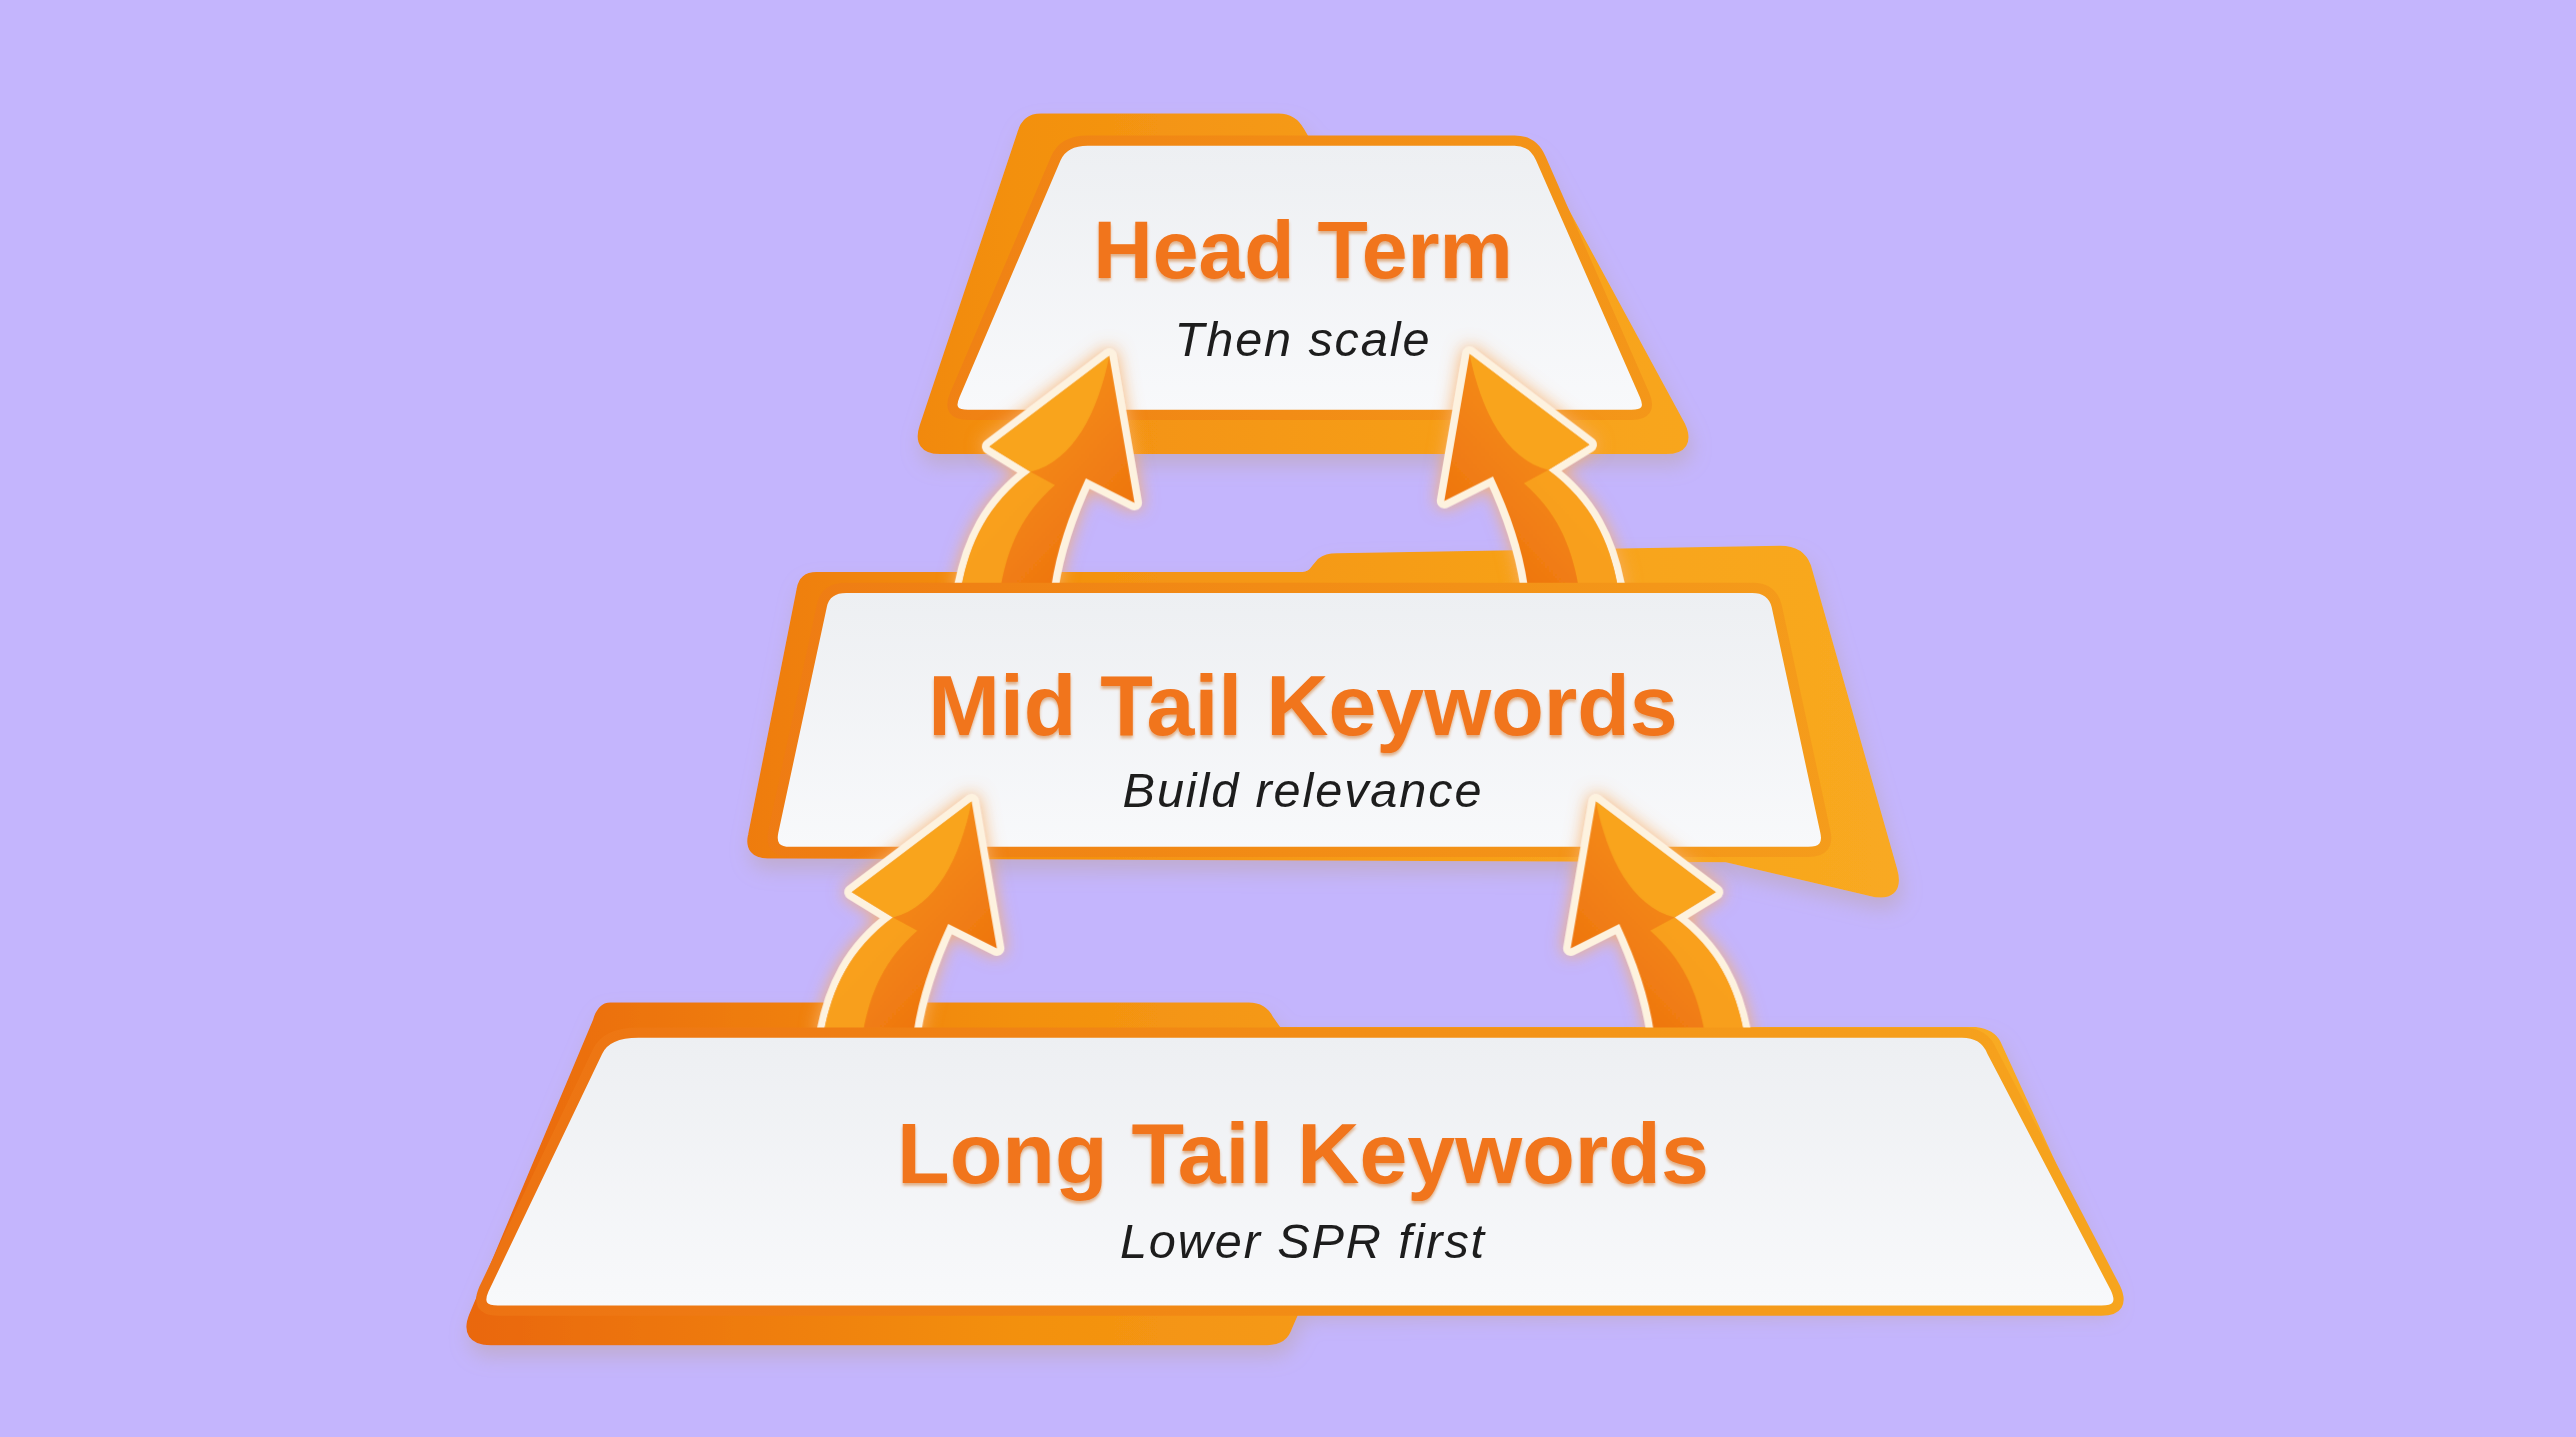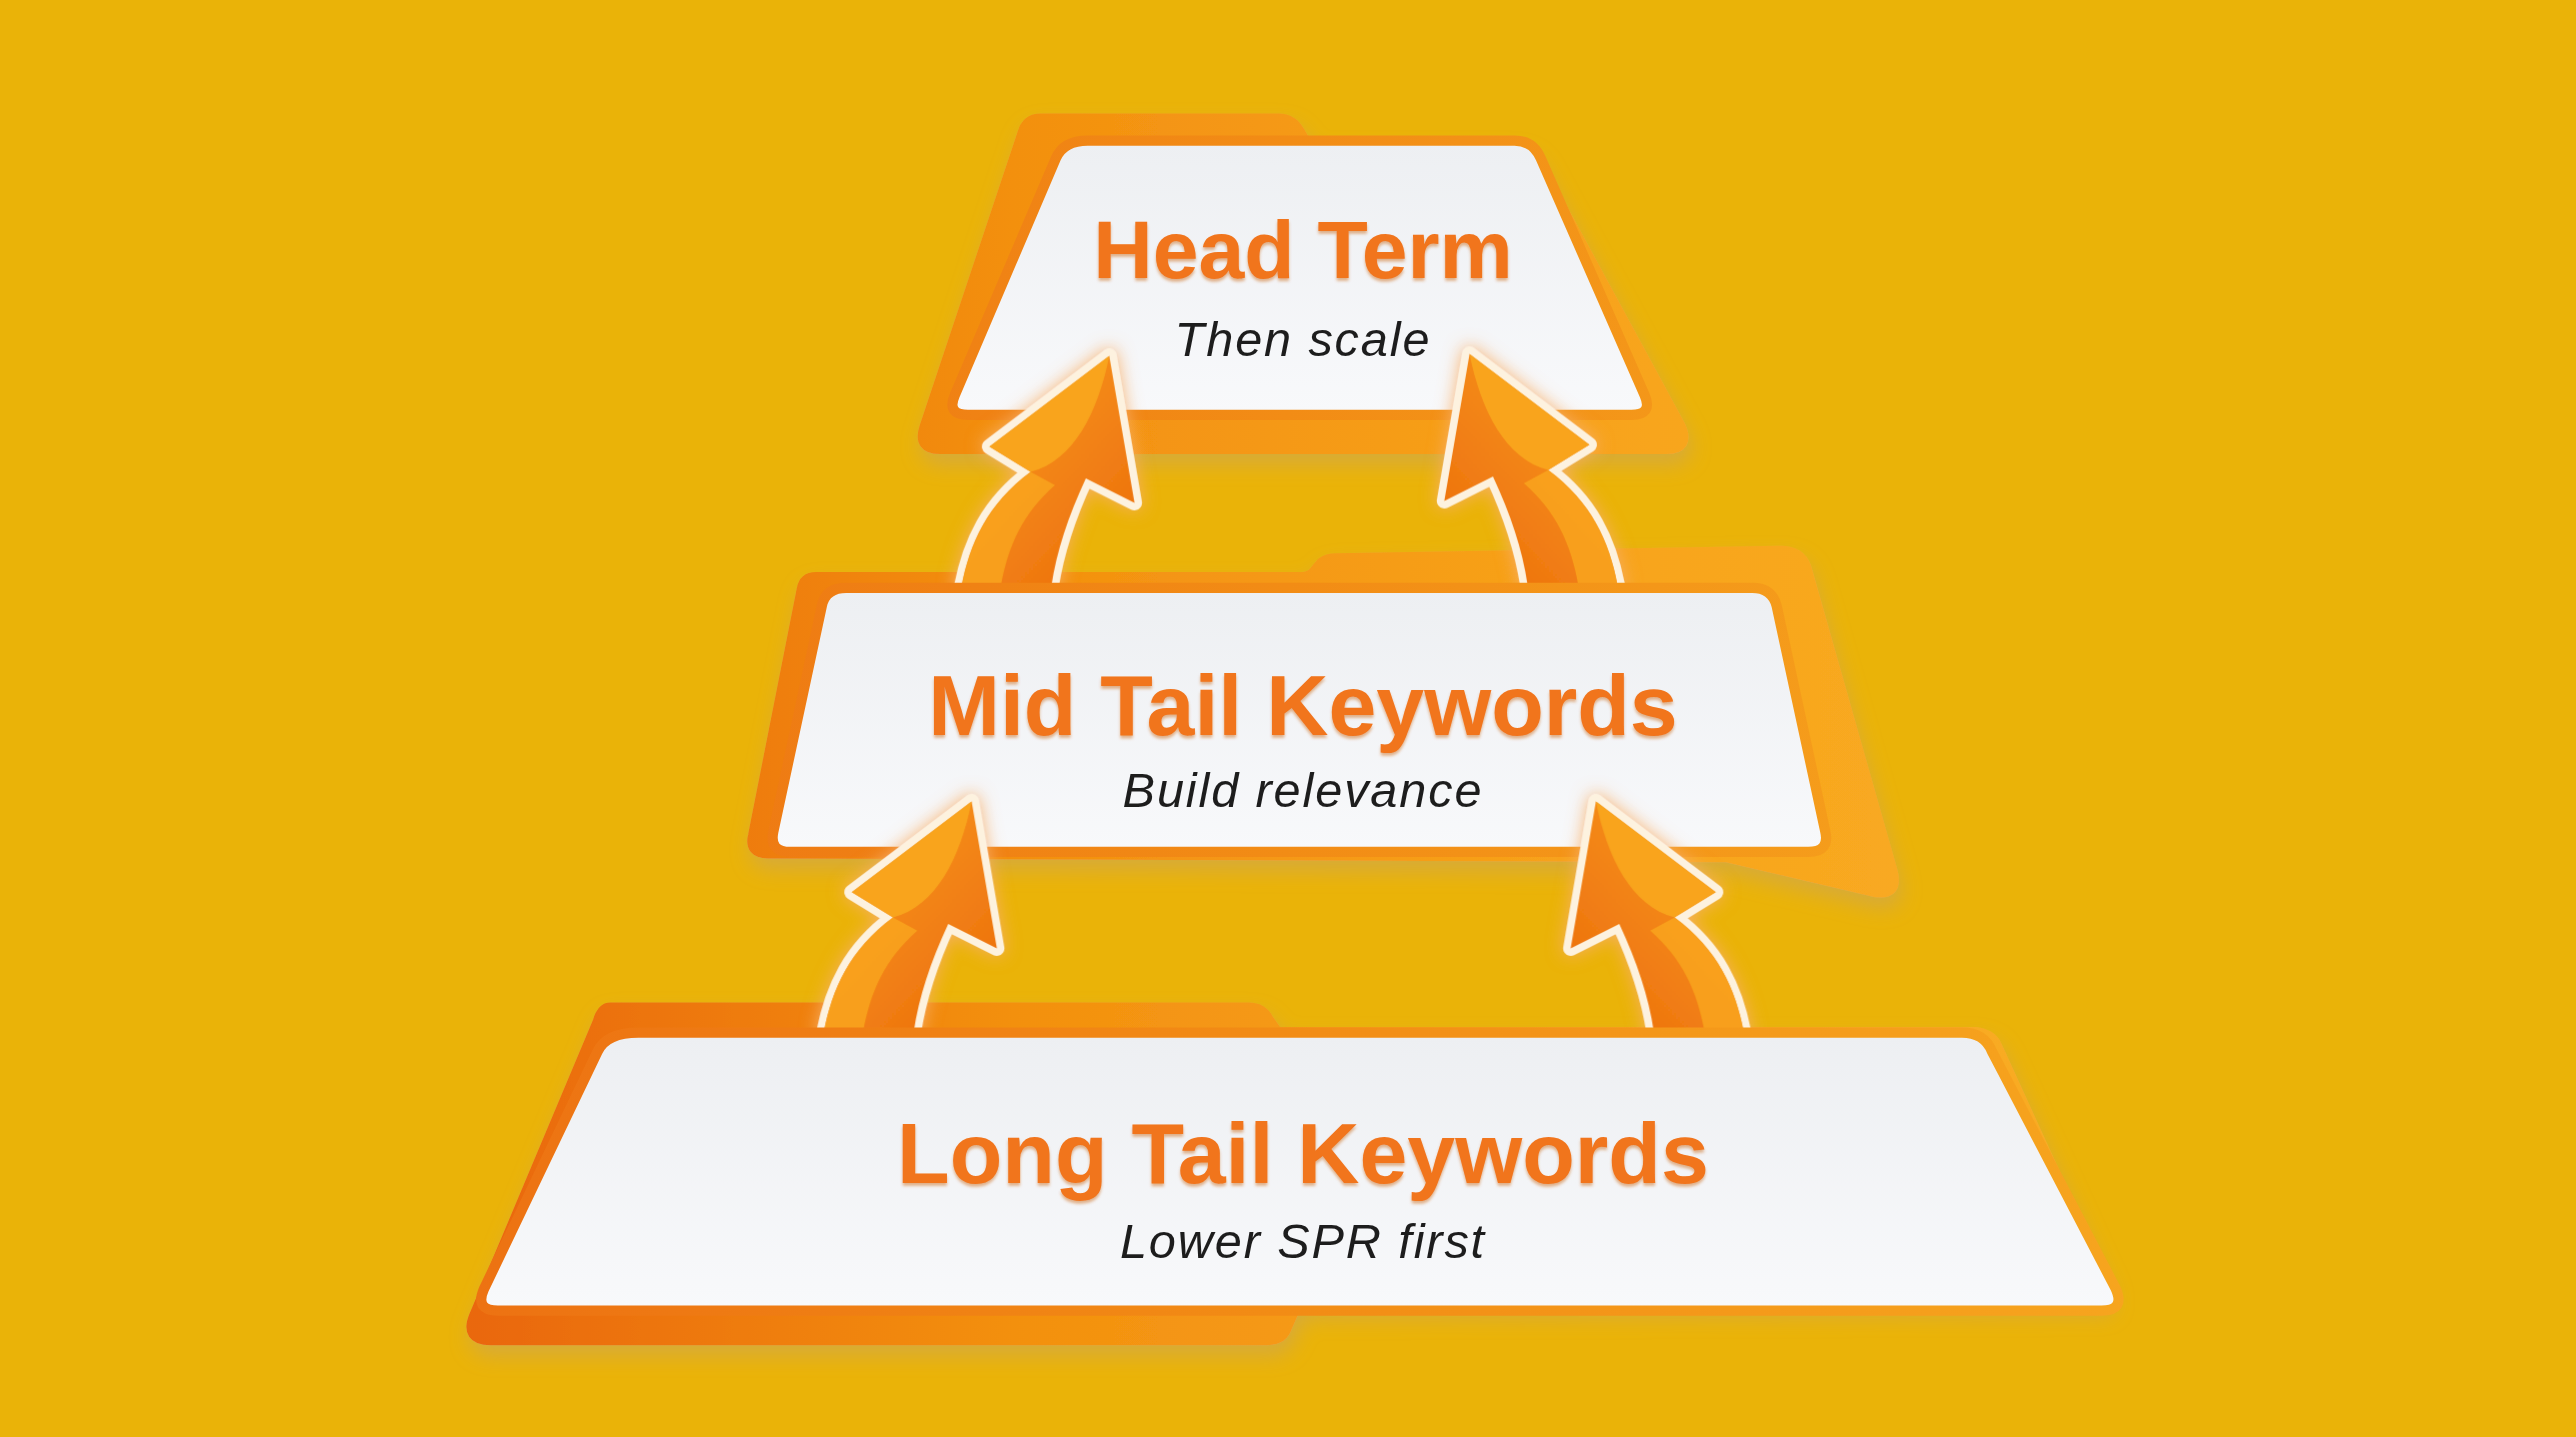--- a/index.html
+++ b/index.html
@@ -1,20 +1,20 @@
 <!DOCTYPE html>
 <html style="font-size:15px"><head>
 <meta charset="utf-8">
 <style>
   html, body { margin: 0; padding: 0; background: #ffffff; }
   .stage {
     position: relative;
     width: 2576px;
     height: 1438px;
-    background: #eab308;
+    background: #c4b5fd;
     overflow: hidden;
     font-family: "Liberation Sans", sans-serif;
   }
   .stage svg { position: absolute; inset: 0; display: block; }
 
   .back-shape {
     stroke-width: 14;
     stroke-linejoin: round;
     stroke-linecap: round;
   }

